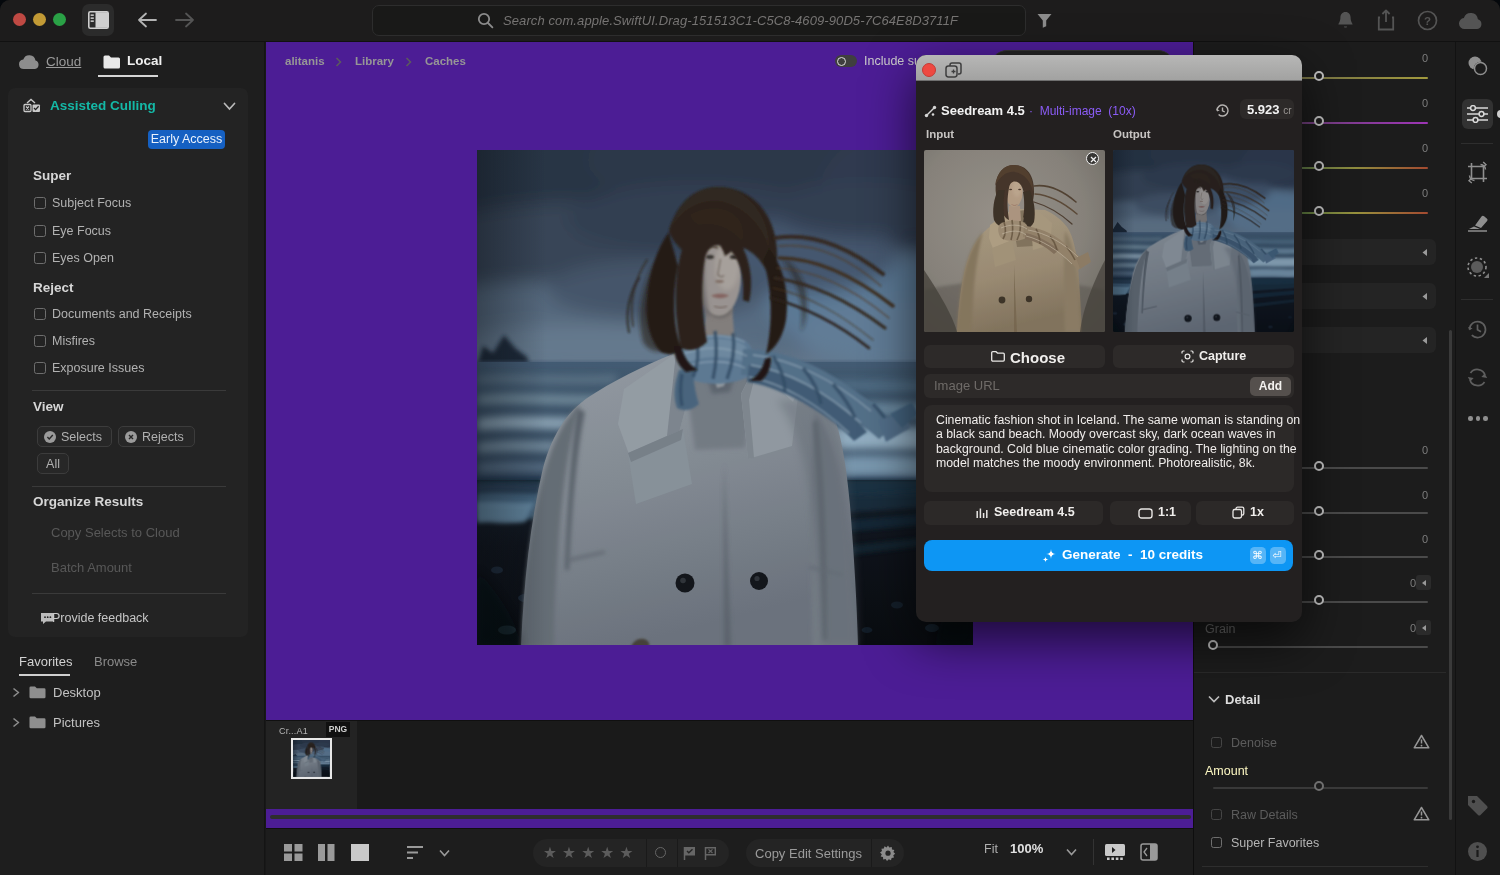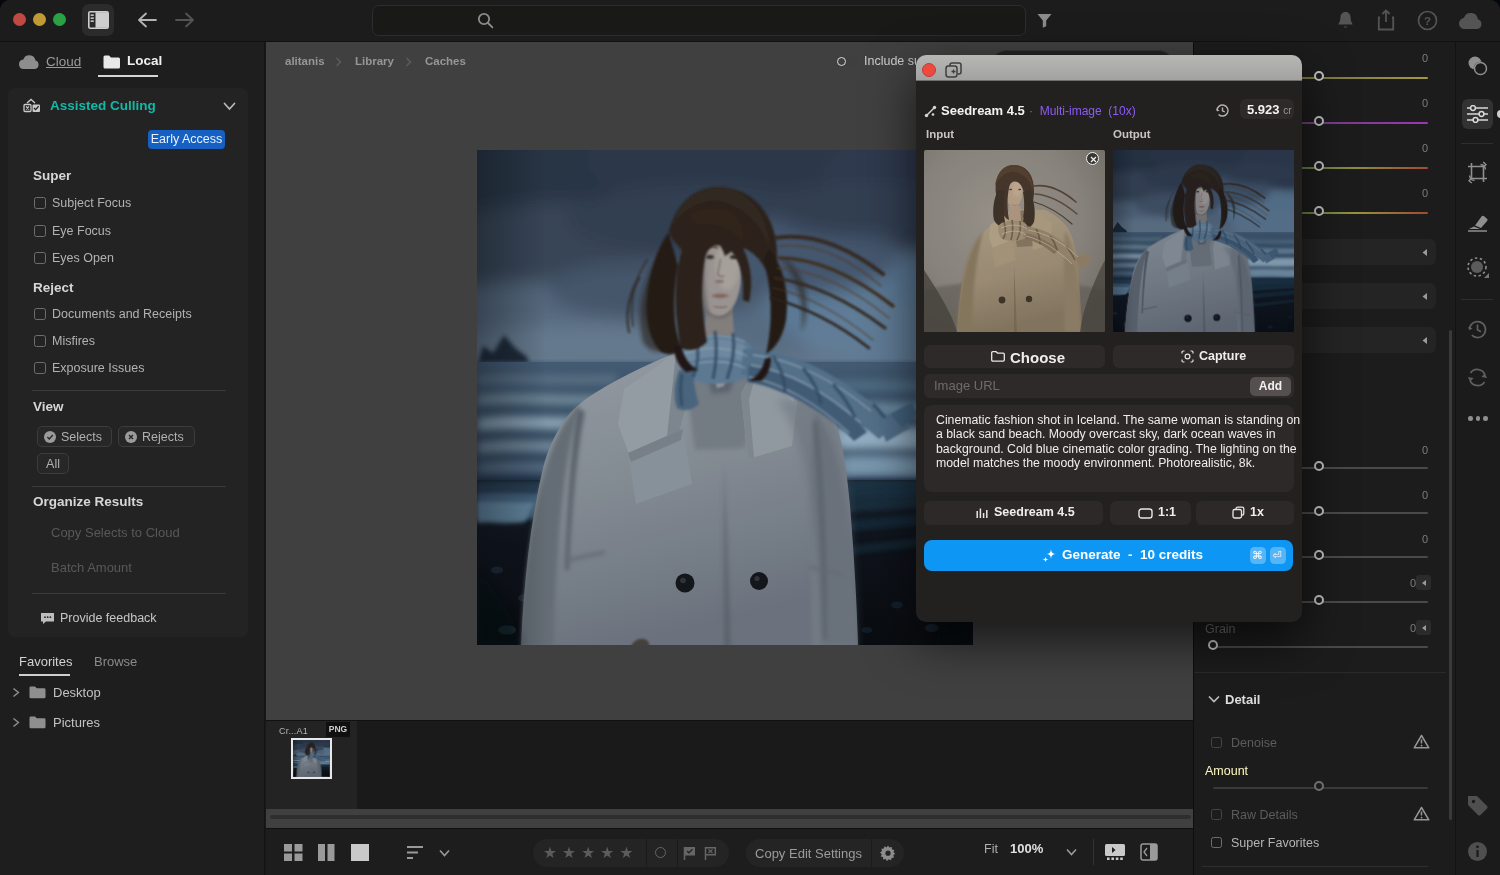--- a/index.html
+++ b/index.html
@@ -34,20 +34,21 @@
     </svg>
     <svg class="abs" style="left:175px;top:11px;" width="20" height="18" viewBox="0 0 20 18">
       <path d="M1 9 H17 M11 2.5 L18 9 L11 15.5" fill="none" stroke="#545454" stroke-width="1.8" stroke-linecap="round" stroke-linejoin="round"></path>
     </svg>
 
     <div class="abs" style="left:372px;top:5px;width:654px;height:31px;background:#191918;border:1px solid #2d2d2d;border-radius:7px;"></div>
     <svg class="abs" style="left:477px;top:12px;" width="17" height="17" viewBox="0 0 17 17">
       <circle cx="7" cy="7" r="5.2" fill="none" stroke="#8c8c8c" stroke-width="1.8"></circle>
       <path d="M11 11 L15.4 15.4" stroke="#8c8c8c" stroke-width="1.8" stroke-linecap="round"></path>
     </svg>
+    <div class="abs" style="left:503px;top:13px;font-size:13px;font-style:italic;color:#767473;letter-spacing:0.1px;">Search com.apple.SwiftUI.Drag-151513C1-C5C8-4609-90D5-7C64E8D3711F</div>
 
     <svg class="abs" style="left:1036px;top:12px;" width="17" height="17" viewBox="0 0 17 17">
       <path d="M1.5 2 H15.5 L10.2 8.6 V14.2 L6.8 15.8 V8.6 Z" fill="#8c8c8c"></path>
     </svg>
 
     <svg class="abs" style="left:1337px;top:11px;" width="17" height="19" viewBox="0 0 17 19">
       <path d="M8.5 1 C5.2 1 3.4 3.6 3.4 6.6 C3.4 10.8 1.4 12.6 1.4 13.6 H15.6 C15.6 12.6 13.6 10.8 13.6 6.6 C13.6 3.6 11.8 1 8.5 1 Z" fill="#545454"></path>
       <path d="M6.8 15.4 a1.8 1.8 0 0 0 3.4 0 Z" fill="#545454"></path>
     </svg>
     <svg class="abs" style="left:1377px;top:9px;" width="18" height="22" viewBox="0 0 18 22">
@@ -121,42 +122,42 @@
     <div class="abs" style="left:33px;top:452px;font-size:13.5px;font-weight:bold;color:#d6d6d6;">Organize Results</div>
     <div class="abs" style="left:51px;top:483px;font-size:13px;color:#585858;">Copy Selects to Cloud</div>
     <div class="abs" style="left:51px;top:518px;font-size:13px;color:#585858;">Batch Amount</div>
     <div class="abs" style="left:32px;top:551px;width:194px;height:1px;background:#3a3a3a;"></div>
     <svg class="abs" style="left:40px;top:570px;" width="15" height="13" viewBox="0 0 15 13">
       <path d="M1 1 H14 V9.5 H6 L3 12 V9.5 H1 Z" fill="#bdbdbd"></path>
       <circle cx="5" cy="5.2" r="0.9" fill="#232323"></circle>
         <circle cx="7.7" cy="5.2" r="0.9" fill="#232323"></circle>
         <circle cx="10.4" cy="5.2" r="0.9" fill="#232323"></circle>
     </svg>
-    <div class="abs" style="left:60px;top:569px;font-size:12.5px;color:#c6c6c6;">Provide feedback</div>
+    <div class="abs" style="left:52px;top:569px;font-size:12.5px;color:#c6c6c6;">Provide feedback</div>
 
     <div class="abs" style="left:19px;top:612px;font-size:13px;color:#d2d2d2;">Favorites</div>
     <div class="abs" style="left:94px;top:612px;font-size:13px;color:#8a8a8a;">Browse</div>
     <div class="abs" style="left:19px;top:632px;width:51px;height:2px;background:#cfcfcf;"></div>
     <svg class="abs" style="left:12px;top:645px;" width="8" height="11" viewBox="0 0 8 11">
       <path d="M1.5 1.5 L6.5 5.5 L1.5 9.5" fill="none" stroke="#8d8d8d" stroke-width="1.6" stroke-linejoin="round"></path>
     </svg>
     <svg class="abs" style="left:29px;top:644px;" width="17" height="13" viewBox="0 0 17 13">
       <path d="M0.5 1.8 a1.3 1.3 0 0 1 1.3 -1.3 H6 L7.8 2.3 H15.2 A1.3 1.3 0 0 1 16.5 3.6 V11 A1.3 1.3 0 0 1 15.2 12.3 H1.8 A1.3 1.3 0 0 1 0.5 11 Z" fill="#8f8f8f"></path>
     </svg>
     <div class="abs" style="left:53px;top:643px;font-size:13px;color:#c2c2c2;">Desktop</div>
     <svg class="abs" style="left:12px;top:675px;" width="8" height="11" viewBox="0 0 8 11">
       <path d="M1.5 1.5 L6.5 5.5 L1.5 9.5" fill="none" stroke="#8d8d8d" stroke-width="1.6" stroke-linejoin="round"></path>
     </svg>
     <svg class="abs" style="left:29px;top:674px;" width="17" height="13" viewBox="0 0 17 13">
       <path d="M0.5 1.8 a1.3 1.3 0 0 1 1.3 -1.3 H6 L7.8 2.3 H15.2 A1.3 1.3 0 0 1 16.5 3.6 V11 A1.3 1.3 0 0 1 15.2 12.3 H1.8 A1.3 1.3 0 0 1 0.5 11 Z" fill="#8f8f8f"></path>
     </svg>
     <div class="abs" style="left:53px;top:673px;font-size:13px;color:#c2c2c2;">Pictures</div>
   </div>
 
-  <div class="abs" id="main" style="left:266px;top:42px;width:927px;height:833px;background:#404040;">
+  <div class="abs" id="main" style="left:266px;top:42px;width:927px;height:833px;background:#4c1d95;">
 
     <div class="abs" style="left:19px;top:13px;font-size:11.5px;font-weight:bold;color:#969696;">alitanis</div>
     <svg class="abs" style="left:69px;top:15px;" width="7" height="10" viewBox="0 0 7 10">
         <path d="M1.5 1 L5.5 5 L1.5 9" fill="none" stroke="#5c5c5c" stroke-width="1.5"></path>
       </svg>
     <div class="abs" style="left:89px;top:13px;font-size:11.5px;font-weight:bold;color:#969696;">Library</div>
     <svg class="abs" style="left:139px;top:15px;" width="7" height="10" viewBox="0 0 7 10">
         <path d="M1.5 1 L5.5 5 L1.5 9" fill="none" stroke="#5c5c5c" stroke-width="1.5"></path>
       </svg>
     <div class="abs" style="left:159px;top:13px;font-size:11.5px;font-weight:bold;color:#969696;">Caches</div>

